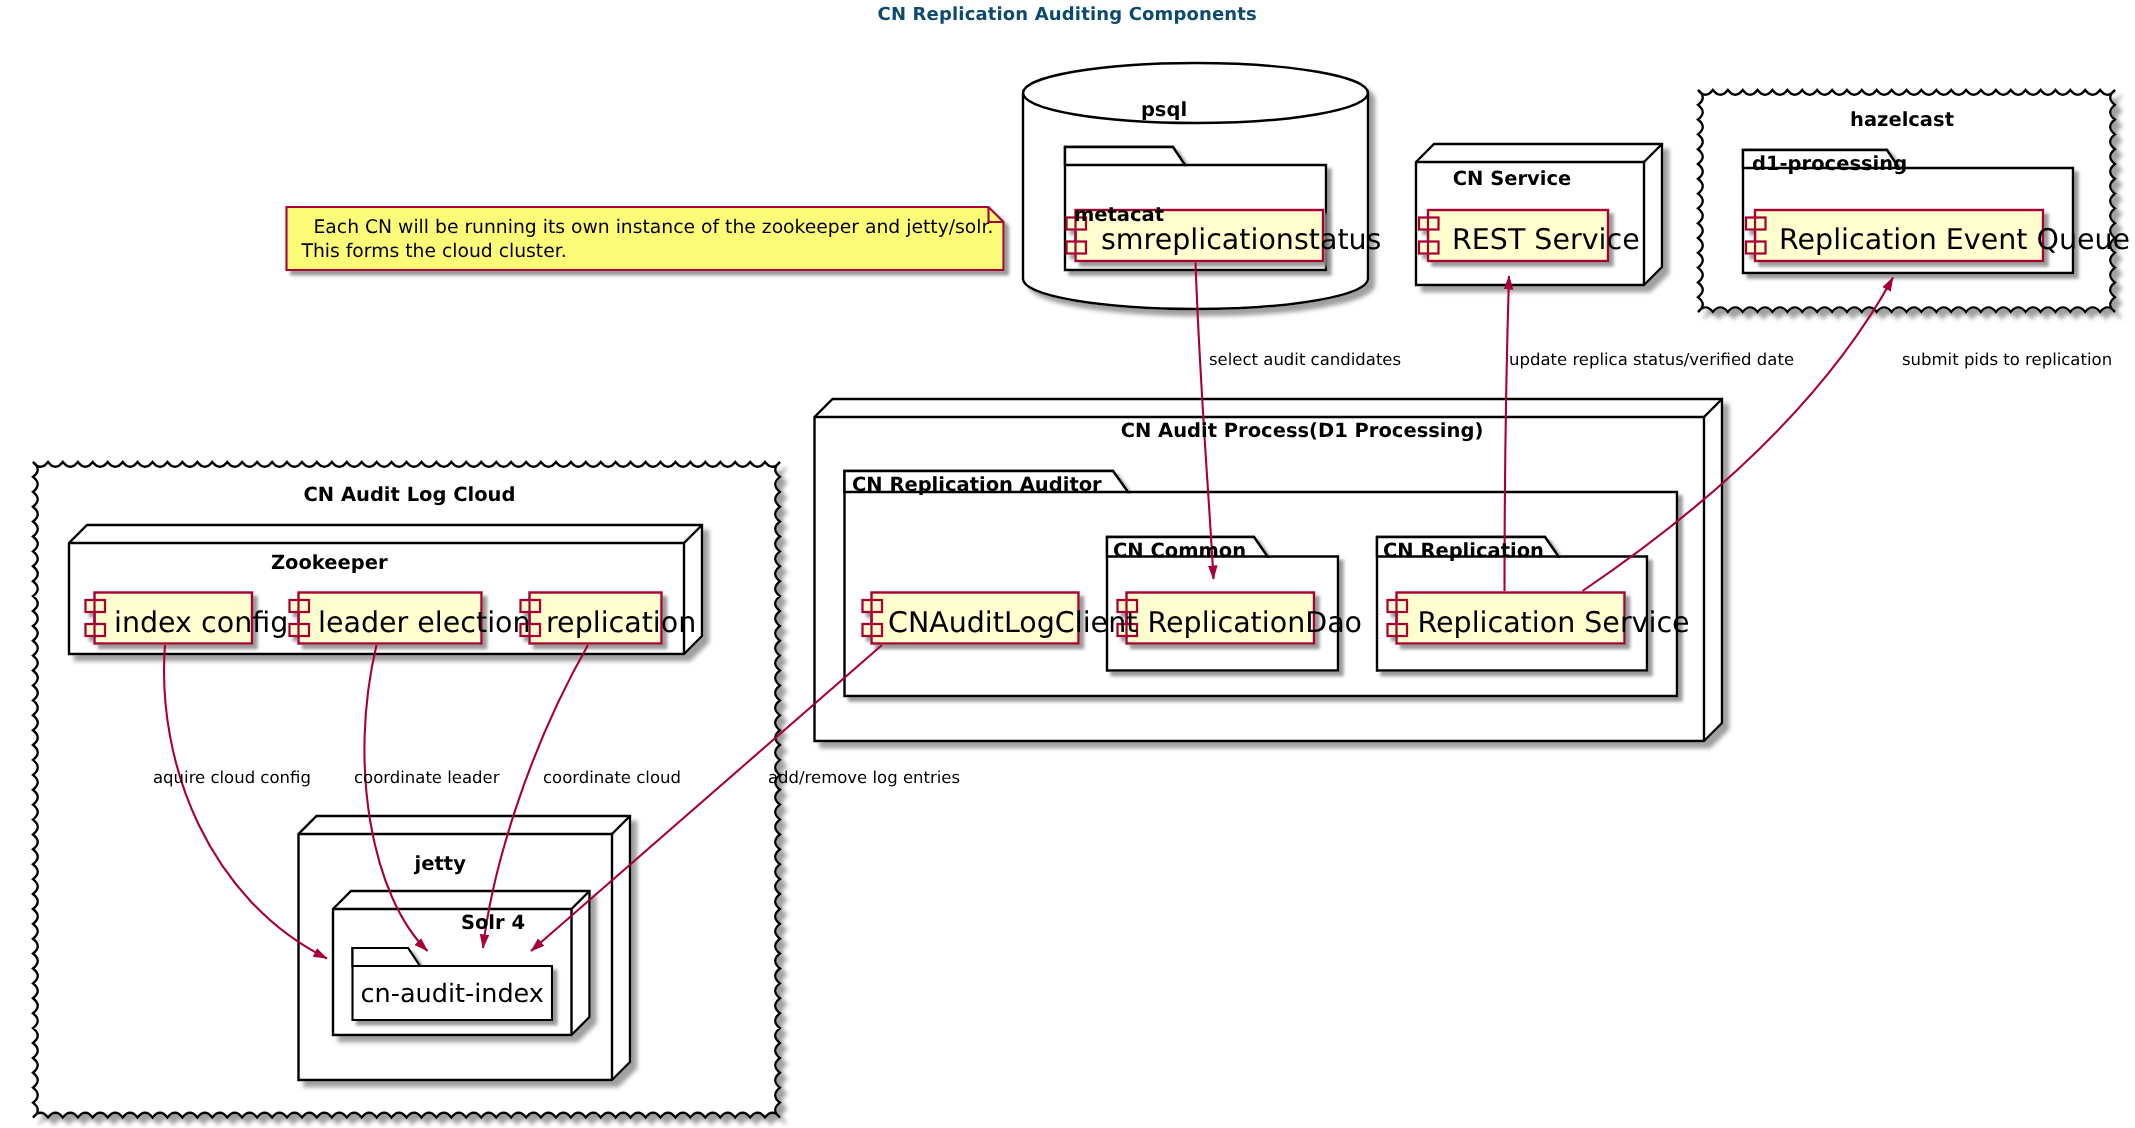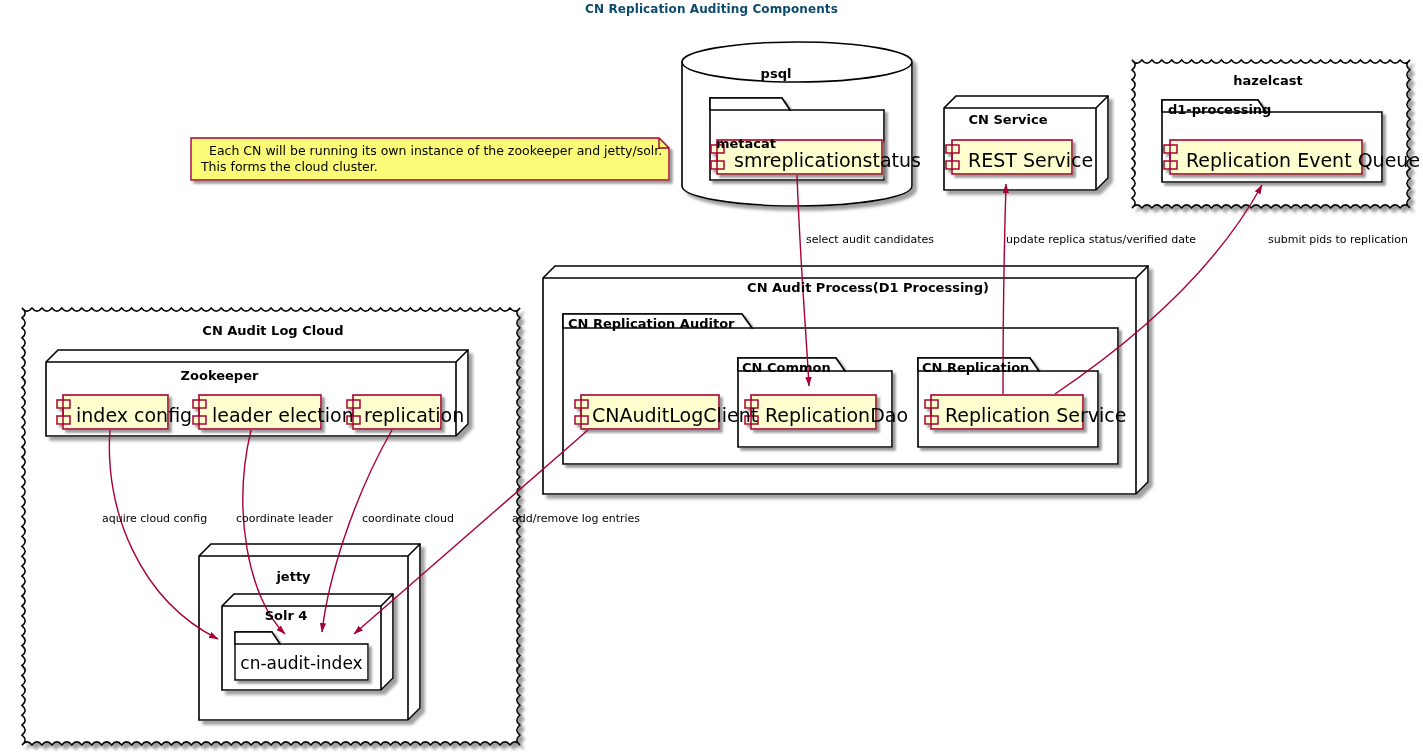--- a/index.html
+++ b/index.html
@@ -285,21 +285,21 @@
   <div class="pkg-title" style="left:922px; top:360px;">CN Replication</div>
   <div class="comp-label" style="left:945px; top:404px;">Replication Service</div>
 
   <div class="node-title" style="left:28px; top:323px; width:490px;">CN Audit Log Cloud</div>
   <div class="node-title" style="left:46px; top:368px; width:347px;">Zookeeper</div>
   <div class="comp-label" style="left:76px; top:404px;">index config</div>
   <div class="comp-label" style="left:212px; top:404px;">leader election</div>
   <div class="comp-label" style="left:364px; top:404px;">replication</div>
 
   <div class="node-title" style="left:199px; top:558px; width:189px;margin-top:11px;">jetty</div>
-  <div class="node-title" style="left:222px; top:608px; width:128px;">Solr 4</div>
+  <div class="node-title" style="left:222px; top:608px; width:128px;text-align:right;">Solr 4</div>
   <div class="folder-label" style="left:235px; top:653px; width:133px;">cn-audit-index</div>
 
   <div class="edge-label" style="left:806px; top:233px;">select audit candidates</div>
   <div class="edge-label" style="left:1006px; top:233px;">update replica status/verified date</div>
   <div class="edge-label" style="left:1268px; top:233px;">submit pids to replication</div>
   <div class="edge-label" style="left:102px; top:512px;">aquire cloud config</div>
   <div class="edge-label" style="left:236px; top:512px;">coordinate leader</div>
   <div class="edge-label" style="left:362px; top:512px;">coordinate cloud</div>
   <div class="edge-label" style="left:512px; top:512px;">add/remove log entries</div>
 

